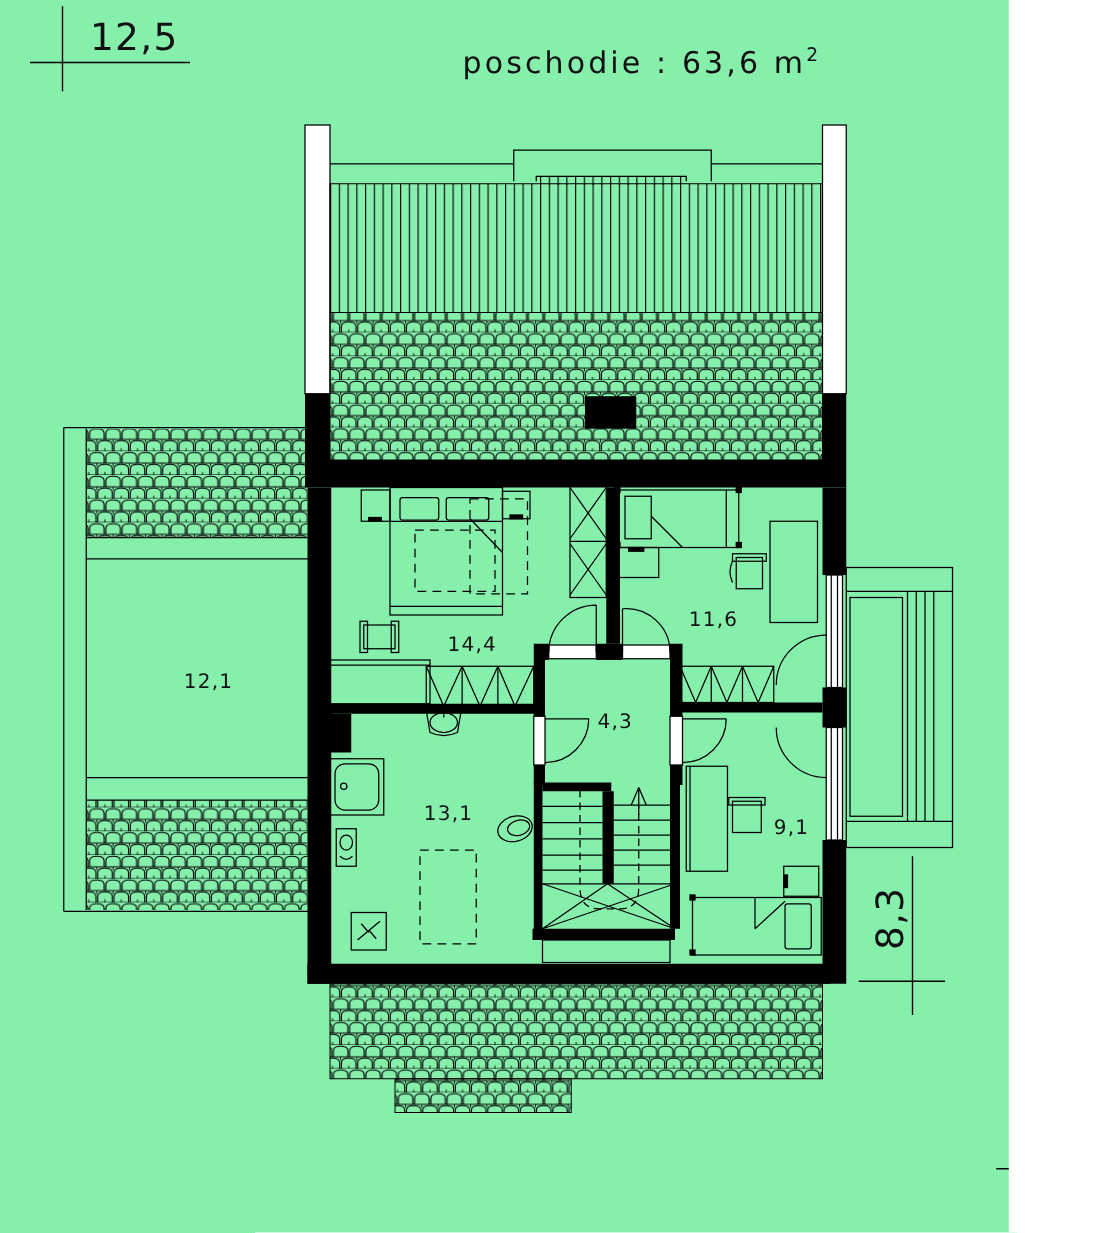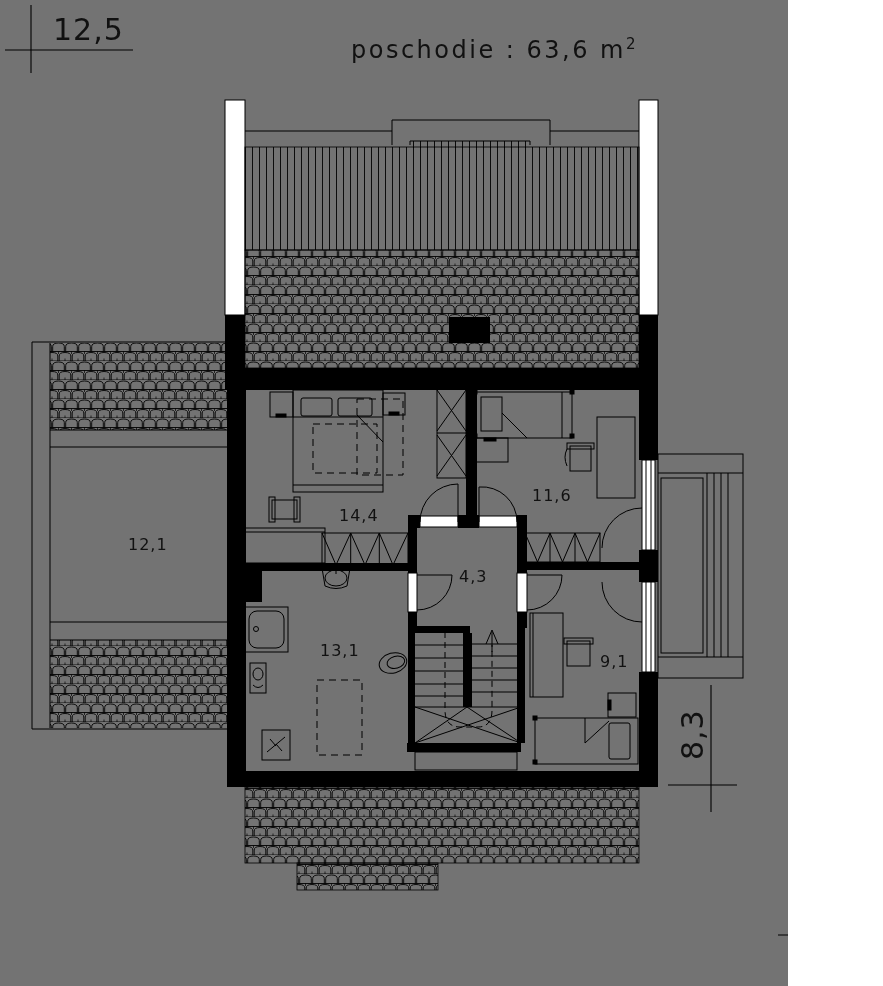--- a/index.html
+++ b/index.html
@@ -1,17 +1,17 @@
 <!DOCTYPE html>
 <html><head>
 <meta charset="utf-8">
 <style>
   html,body{margin:0;padding:0;background:#ffffff;}
-  #canvas{position:relative;width:788px;height:986px;background:#737373;overflow:hidden;
-          font-family:"DejaVu Sans", sans-serif;}
+  #canvas{position:relative;width:788px;height:986px;background:#86efac;overflow:hidden;
+          font-family:"DejaVu Sans", sans-serif;padding-left:19px;}
   svg text{font-family:"DejaVu Sans", sans-serif;fill:#111;}
   .room-label{font-size:16px;letter-spacing:1px;}
   .dim-label{font-size:30px;letter-spacing:1px;}
   .title-label{font-size:24px;letter-spacing:2.5px;}
 </style>
 </head>
 <body>
 
 <div id="canvas">
 <svg width="883" height="986" viewBox="0 0 883 986">

